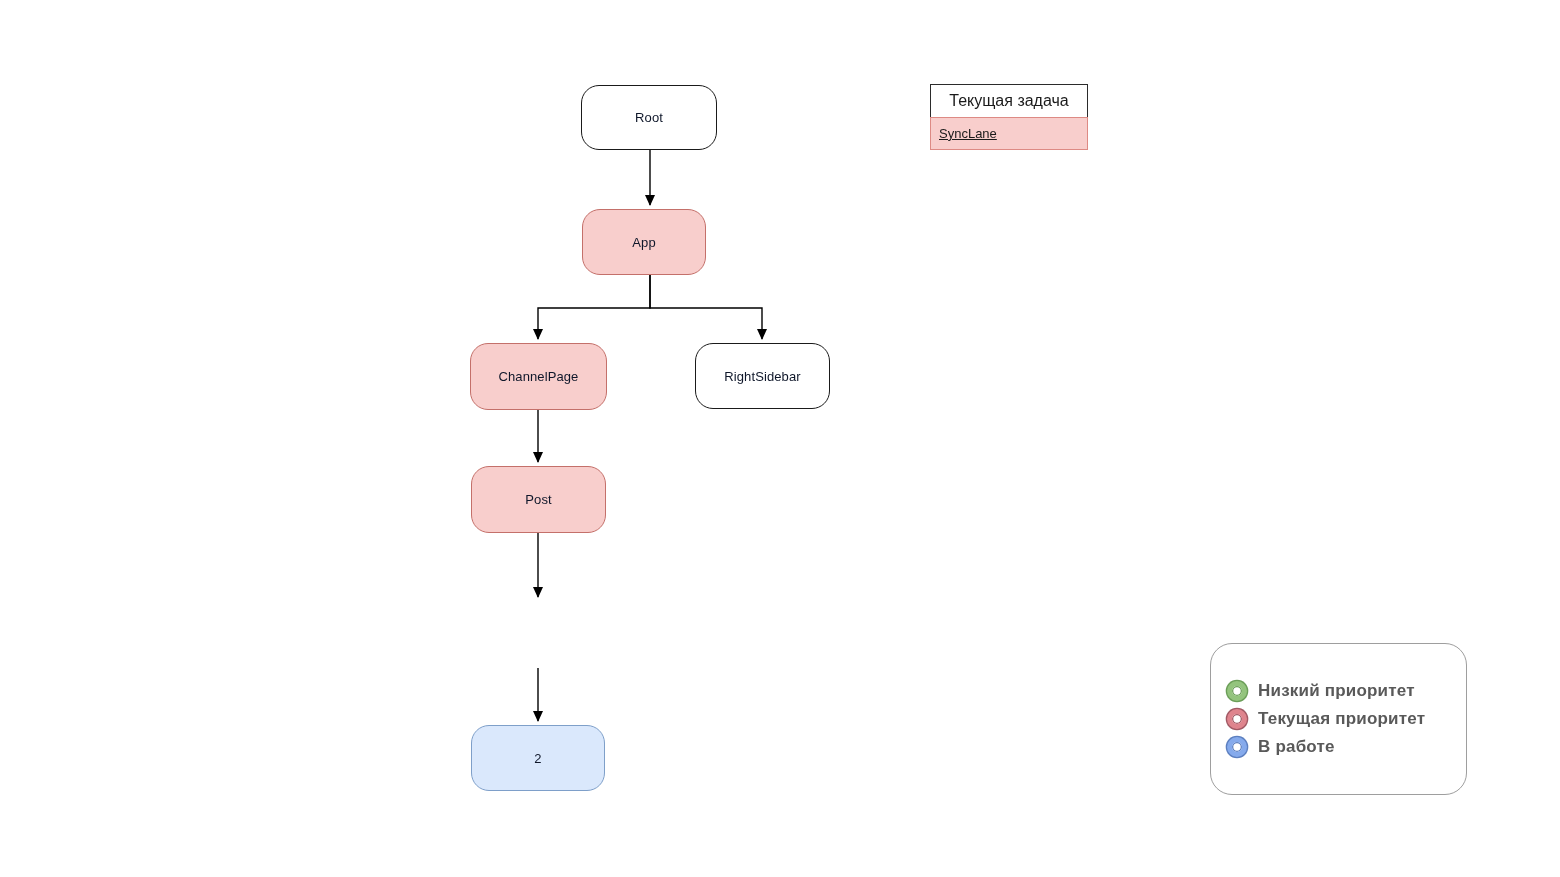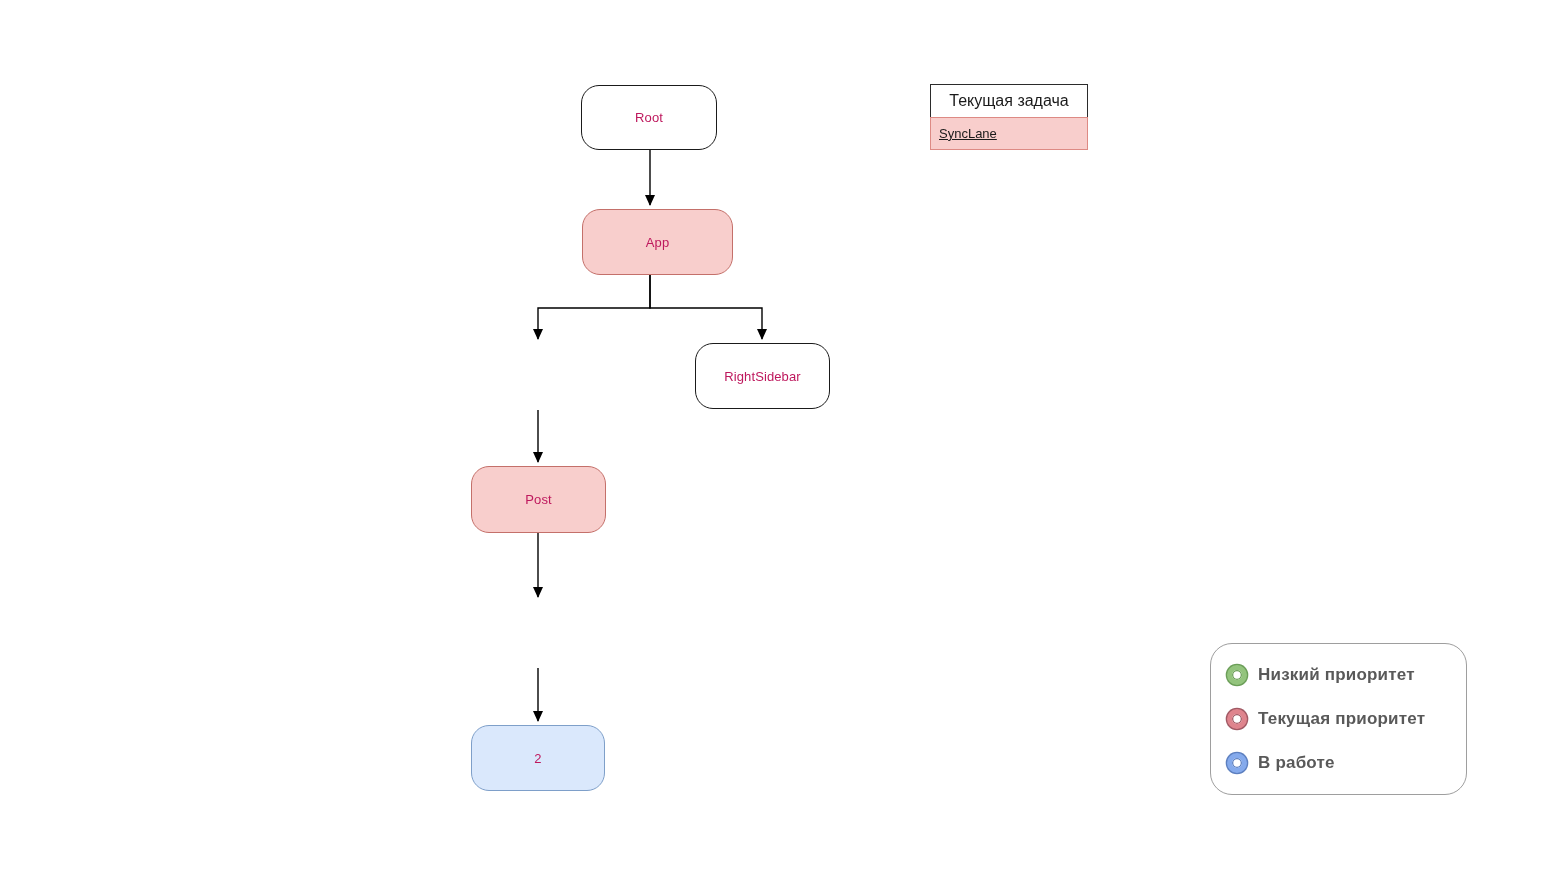--- a/index.html
+++ b/index.html
@@ -31,29 +31,29 @@
   .node {
     position: absolute;
     box-sizing: border-box;
     display: flex;
     align-items: center;
     justify-content: center;
     border: 1.5px solid;
     border-radius: 18px;
     font-size: 13px;
     letter-spacing: 0.1px;
-    color: #be185d;
+    color: #0f172a;
     background: #fff;
   }
   .node.plain { background: var(--default-fill, #fff); border-color: var(--default-stroke, #1a1a1a); }
   .node.high  { background: var(--high-fill, #f8cecc); border-color: var(--high-stroke, #c4706a); }
   .node.inprog{ background: var(--inprogress-fill, #dae8fc); border-color: var(--inprogress-stroke, #7e9fc9); }
 
   .n-root        { left: 581px; top:  85px; width: 136px; height: 65px; }
-  .n-app         { left: 582px; top: 209px; width: 151px; height: 66px; }
+  .n-app         { left: 582px; top: 209px; width: 124px; height: 66px; }
   .n-channelpage { left: 470px; top: 343px; width: 137px; height: 67px; }
   .n-rightsidebar{ left: 695px; top: 343px; width: 135px; height: 66px; }
   .n-post        { left: 471px; top: 466px; width: 135px; height: 67px; }
   .n-progress    { left: 470px; top: 601px; width: 136px; height: 67px; }
   .n-two         { left: 471px; top: 725px; width: 134px; height: 66px; }
 
   
   .panel { position: absolute; width: 158px; }
   .p-current { left: 930px; top: 84px; }
   .p-queue   { left: 930px; top: 219px; }
@@ -92,21 +92,21 @@
     left: 1210px; top: 643px;
     width: 257px; height: 152px;
     box-sizing: border-box;
     border: 1.5px solid var(--legend-border, #9e9e9e);
     border-radius: 22px;
     background: #ffffff;
     display: flex;
     flex-direction: column;
     justify-content: center;
     padding: 0 0 0 16px;
-    gap: 24px;
+    gap: 8px;
   }
   .legend-item {
     display: flex;
     align-items: center;
     gap: 11px;
   }
   .legend-dot {
     box-sizing: content-box;
     width: 10px; height: 10px;
     border-radius: 50%;
@@ -136,20 +136,21 @@
     <path class="edge" d="M650 150 L650 205" marker-end="url(#arrow)"></path>
     <path class="edge" d="M650 275 L650 308 L538 308 L538 339" marker-end="url(#arrow)"></path>
     <path class="edge" d="M650 275 L650 308 L762 308 L762 339" marker-end="url(#arrow)"></path>
     <path class="edge" d="M538 410 L538 462" marker-end="url(#arrow)"></path>
     <path class="edge" d="M538 533 L538 597" marker-end="url(#arrow)"></path>
     <path class="edge" d="M538 668 L538 721" marker-end="url(#arrow)"></path>
   </svg>
 
   <div class="node plain n-root">Root</div>
   <div class="node high  n-app">App</div>
+  <div class="node high  n-channelpage">ChannelPage</div>
   <div class="node high  n-post">Post</div>
   <div class="node plain n-rightsidebar">RightSidebar</div>
   <div class="node inprog n-two">2</div>
 
   <div class="panel p-current">
     <div class="panel-header">Текущая задача</div>
     <div class="panel-row pink-row">SyncLane</div>
   </div>
 
 

